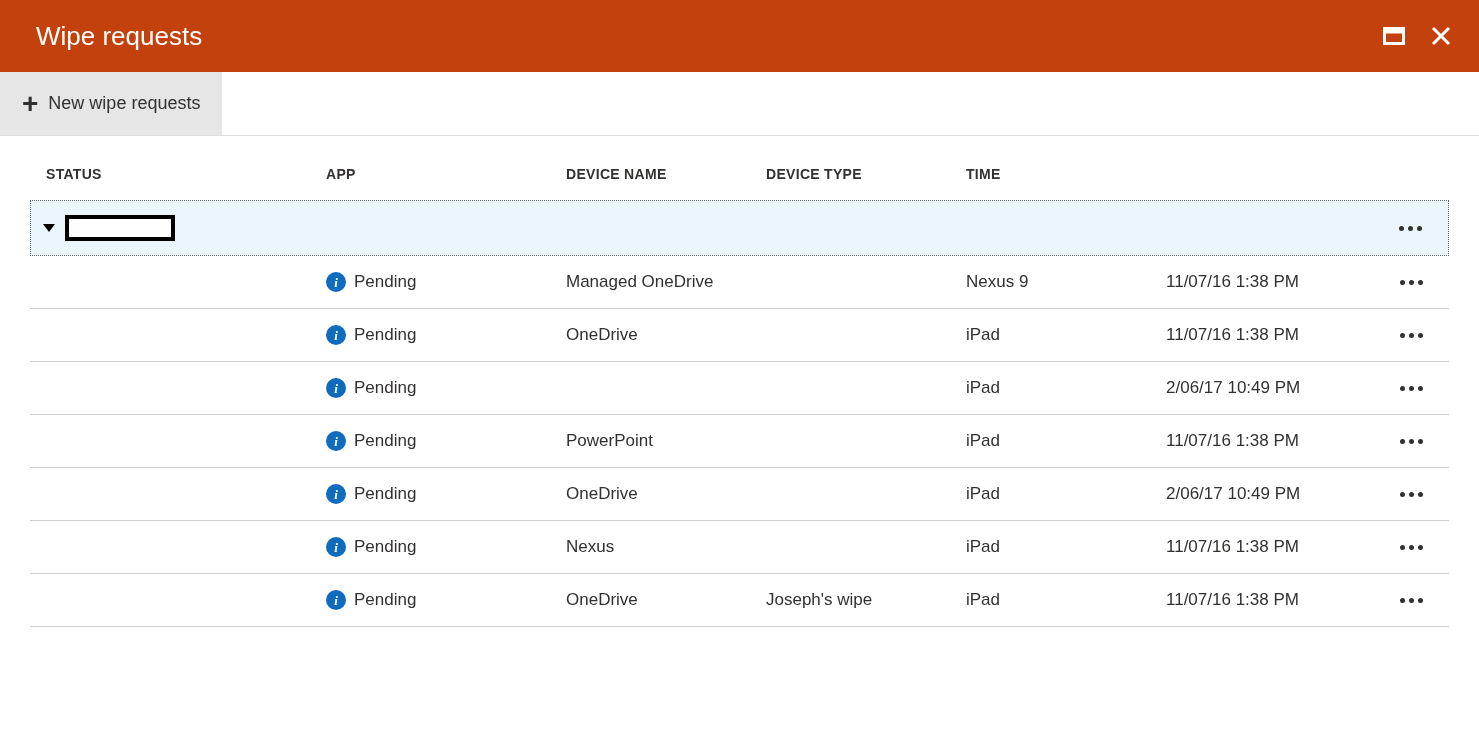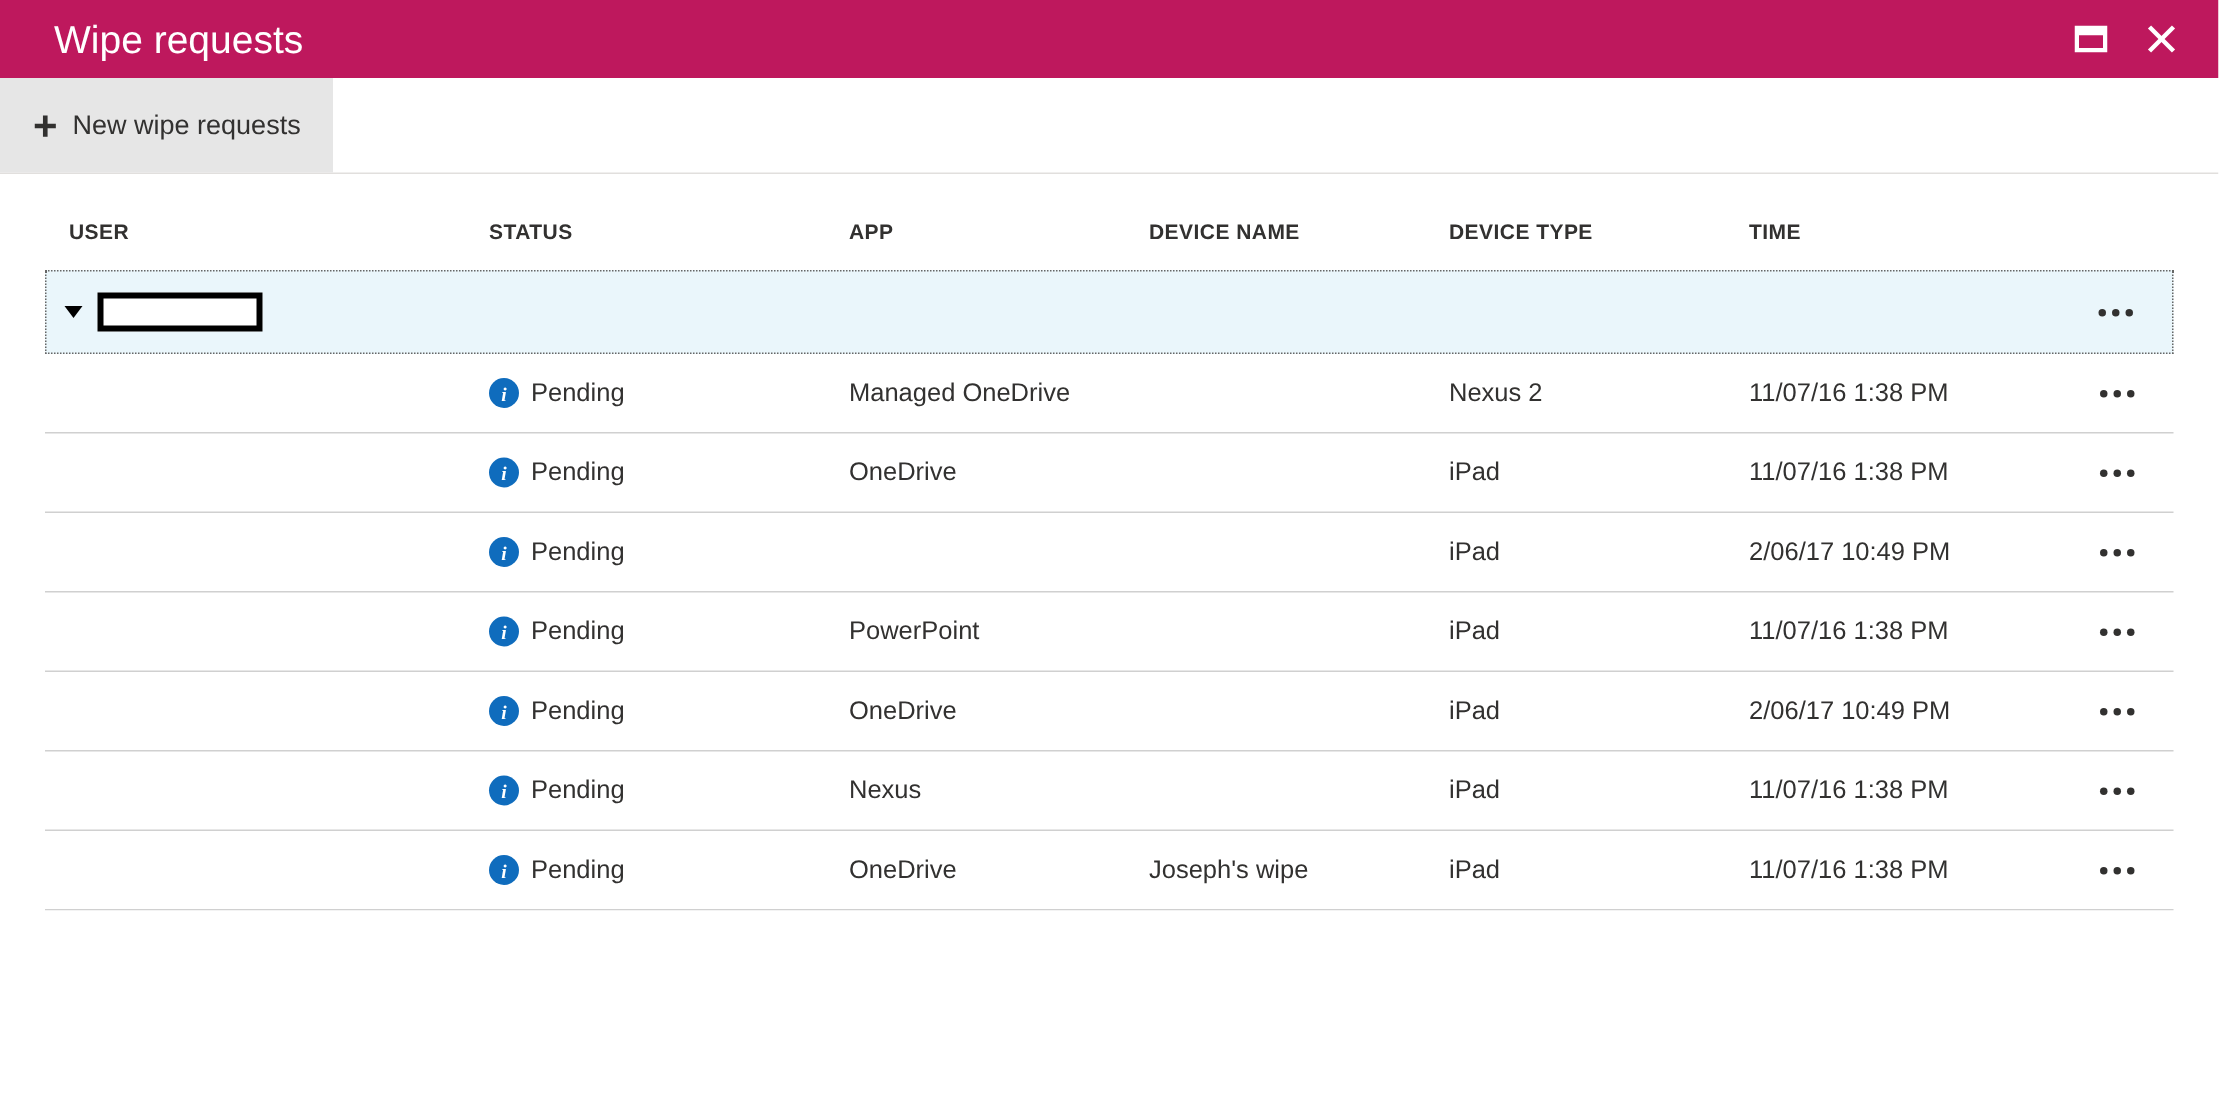--- a/index.html
+++ b/index.html
@@ -1,19 +1,19 @@
 <!DOCTYPE html>
 <html><head>
 <meta charset="utf-8">
 <style>
   * { box-sizing: border-box; }
   html, body { margin: 0; padding: 0; font-family: "Segoe UI", "Segoe UI Web", Arial, sans-serif; background:#fff; color:#323130; }
   .blade { width:1479px; }
 
-  .titlebar { background:#be185d; height:52px; display:flex; align-items:center; justify-content:space-between; padding:0 24px 0 36px; }
+  .titlebar { background:#c2410c; height:72px; display:flex; align-items:center; justify-content:space-between; padding:0 24px 0 36px; }
   .titlebar h1 { font-size:26px; font-weight:400; color:#fff; margin:0; }
   .title-actions { display:flex; gap:18px; align-items:center; }
   .title-actions button { background:none; border:none; padding:4px; cursor:pointer; display:flex; align-items:center; justify-content:center; }
 
   .toolbar { height:64px; display:flex; align-items:stretch; border-bottom:1px solid #e1dfdd; background:#fff; }
   .toolbar-button { display:flex; align-items:center; gap:10px; padding:0 22px; font-size:18px; color:#323130; background:#e6e6e6; border:none; cursor:pointer; }
   .toolbar-button .plus { font-size:28px; font-weight:700; line-height:1; }
 
   .grid { padding: 20px 30px 0 30px; }
   .grid-head, .grid-row, .group-row { display:grid; grid-template-columns: 280px 240px 200px 200px 200px 1fr 60px; align-items:center; }
@@ -59,21 +59,20 @@
   <div class="toolbar">
     <button class="toolbar-button">
       <span class="plus">+</span>
       <span>New wipe requests</span>
     </button>
   </div>
 
   <div class="grid">
 
     <div class="grid-head">
-      <div>USER</div>
       <div>STATUS</div>
       <div>APP</div>
       <div>DEVICE NAME</div>
       <div>DEVICE TYPE</div>
       <div>TIME</div>
       <div></div>
     </div>
 
     <div class="group-row">
       <div class="caret-cell">
@@ -96,21 +95,21 @@
 
     <div id="rows-container">
         <div class="grid-row">
     <div class="user-cell"></div>
     <div class="status-cell">
       <span class="info-icon">i</span>
       <span>Pending</span>
     </div>
     <div>Managed OneDrive</div>
     <div></div>
-    <div>Nexus 2</div>
+    <div>Nexus 9</div>
     <div>11/07/16 1:38 PM</div>
     <div class="row-menu">
       <span class="dots">
               <span></span>
               <span></span>
               <span></span>
             </span>
     </div>
         </div>
         <div class="grid-row">

